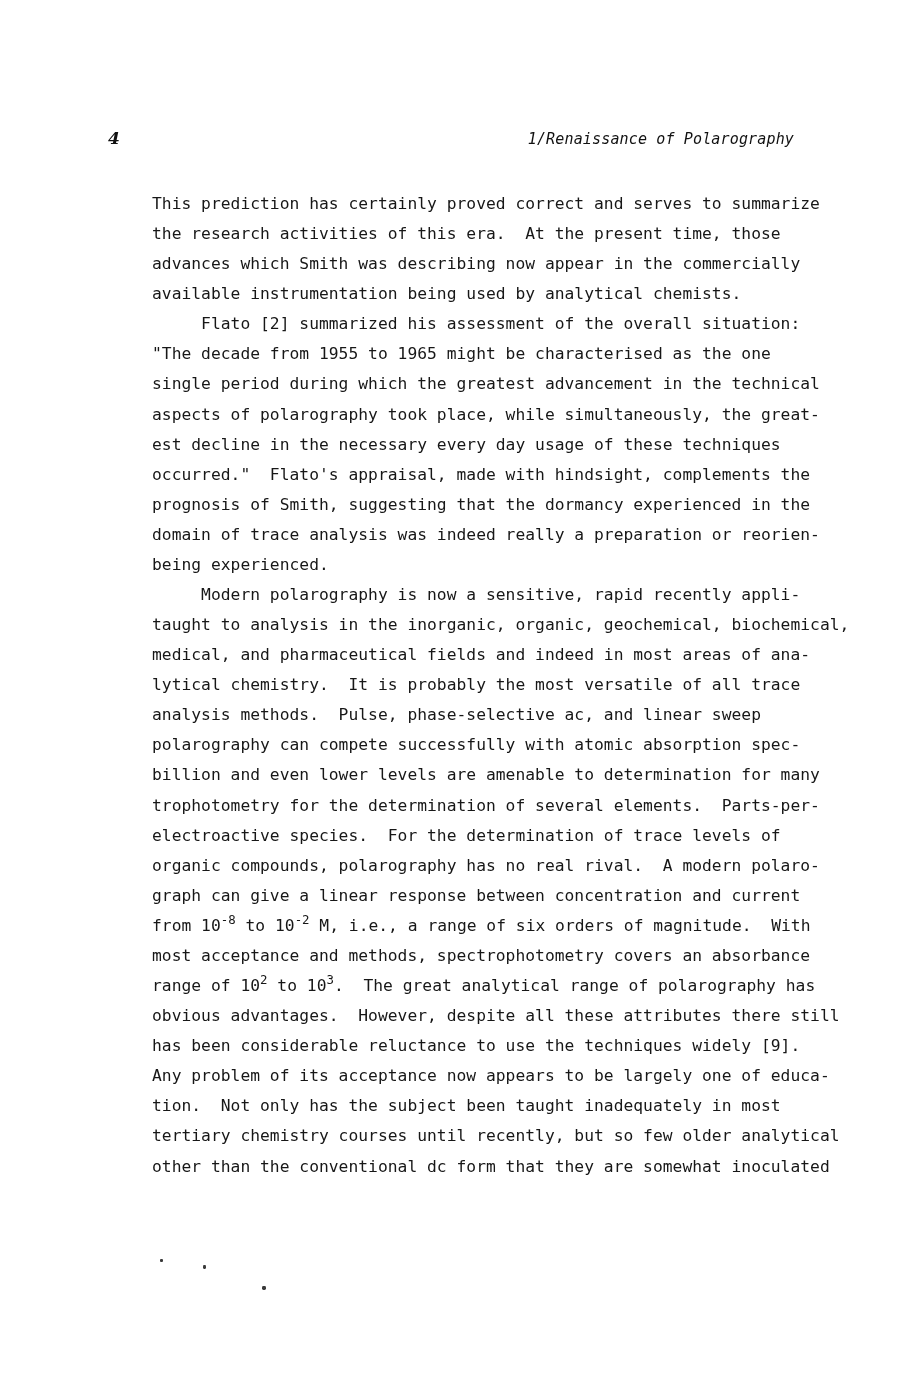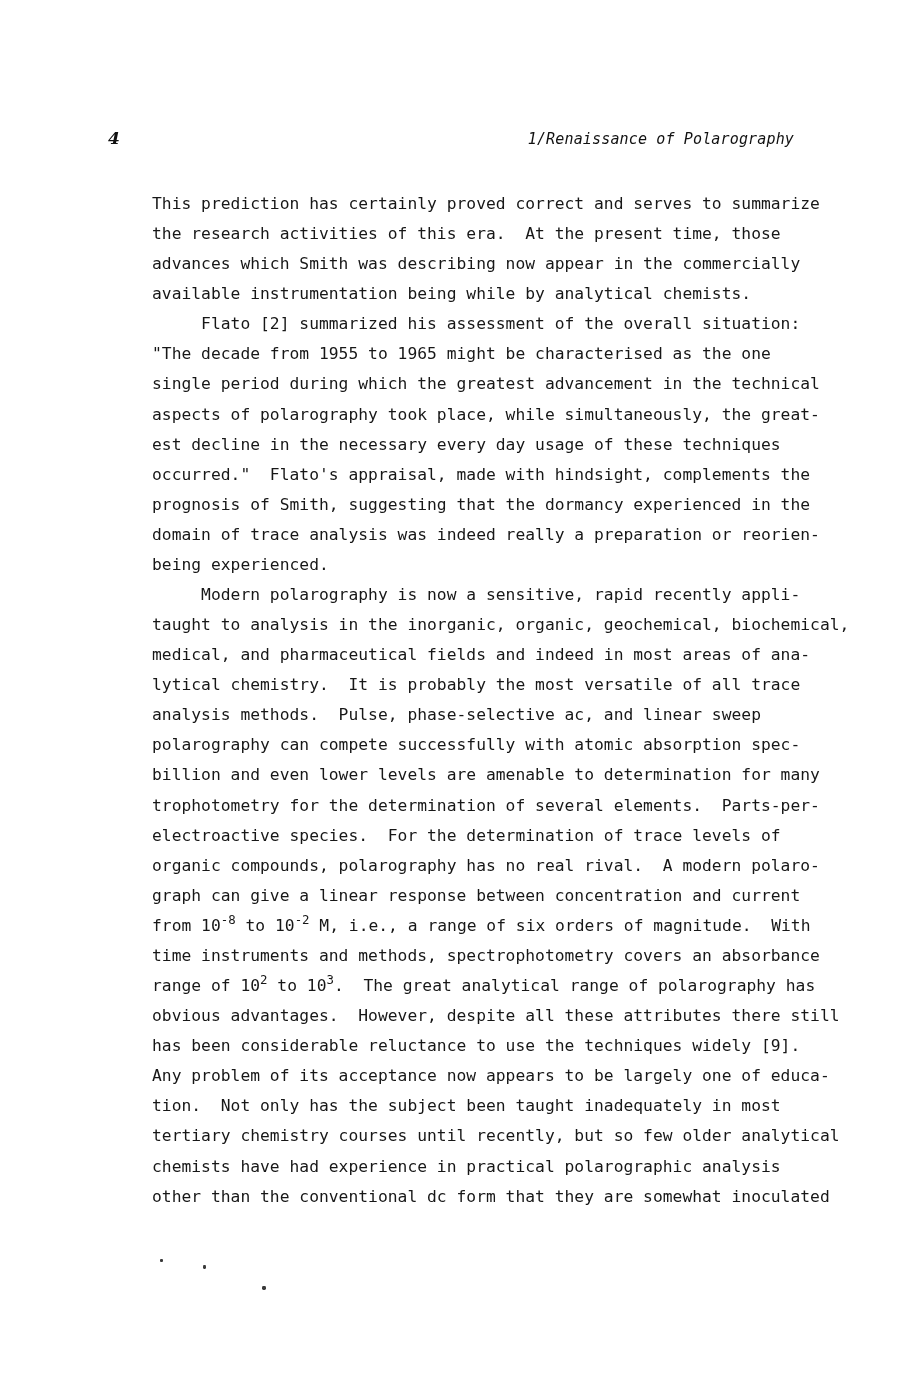--- a/index.html
+++ b/index.html
@@ -88,21 +88,21 @@
 
   <div class="runhead">
     <span class="folio">4</span>
     <span class="title">1/Renaissance of Polarography</span>
   </div>
 
   <div class="body-block">
       <div class="tline">This prediction has certainly proved correct and serves to summarize</div>
       <div class="tline">the research activities of this era.  At the present time, those</div>
       <div class="tline">advances which Smith was describing now appear in the commercially</div>
-      <div class="tline">available instrumentation being while by analytical chemists.</div>
+      <div class="tline">available instrumentation being used by analytical chemists.</div>
       <div class="tline">     Flato [2] summarized his assessment of the overall situation:</div>
       <div class="tline">"The decade from 1955 to 1965 might be characterised as the one</div>
       <div class="tline">single period during which the greatest advancement in the technical</div>
       <div class="tline">aspects of polarography took place, while simultaneously, the great-</div>
       <div class="tline">est decline in the necessary every day usage of these techniques</div>
       <div class="tline">occurred."  Flato's appraisal, made with hindsight, complements the</div>
       <div class="tline">prognosis of Smith, suggesting that the dormancy experienced in the</div>
       <div class="tline">domain of trace analysis was indeed really a preparation or reorien-</div>
       <div class="tline">being experienced.</div>
       <div class="tline">     Modern polarography is now a sensitive, rapid recently appli-</div>
@@ -110,27 +110,26 @@
       <div class="tline">medical, and pharmaceutical fields and indeed in most areas of ana-</div>
       <div class="tline">lytical chemistry.  It is probably the most versatile of all trace</div>
       <div class="tline">analysis methods.  Pulse, phase-selective ac, and linear sweep</div>
       <div class="tline">polarography can compete successfully with atomic absorption spec-</div>
       <div class="tline">billion and even lower levels are amenable to determination for many</div>
       <div class="tline">trophotometry for the determination of several elements.  Parts-per-</div>
       <div class="tline">electroactive species.  For the determination of trace levels of</div>
       <div class="tline">organic compounds, polarography has no real rival.  A modern polaro-</div>
       <div class="tline">graph can give a linear response between concentration and current</div>
       <div class="tline"><span>from 10</span><span class="sup">-8</span><span> to 10</span><span class="sup">-2</span><span> M, i.e., a range of six orders of magnitude.  With</span></div>
-      <div class="tline">time instruments and methods, spectrophotometry covers an absorbance</div>
+      <div class="tline">most acceptance and methods, spectrophotometry covers an absorbance</div>
       <div class="tline"><span>range of 10</span><span class="sup">2</span><span> to 10</span><span class="sup">3</span><span>.  The great analytical range of polarography has</span></div>
       <div class="tline">obvious advantages.  However, despite all these attributes there still</div>
       <div class="tline">has been considerable reluctance to use the techniques widely [9].</div>
       <div class="tline">Any problem of its acceptance now appears to be largely one of educa-</div>
       <div class="tline">tion.  Not only has the subject been taught inadequately in most</div>
       <div class="tline">tertiary chemistry courses until recently, but so few older analytical</div>
-      <div class="tline">chemists have had experience in practical polarographic analysis</div>
       <div class="tline">other than the conventional dc form that they are somewhat inoculated</div>
     </div>
 
 <div class="speck" style="left: 160px; top: 1259px; width: 3px; height: 3px;"></div>
     <div class="speck" style="left: 203px; top: 1265px; width: 3px; height: 4px;"></div>
     <div class="speck" style="left: 262px; top: 1286px; width: 4px; height: 4px;"></div>
   </div>
 
 </body></html>

